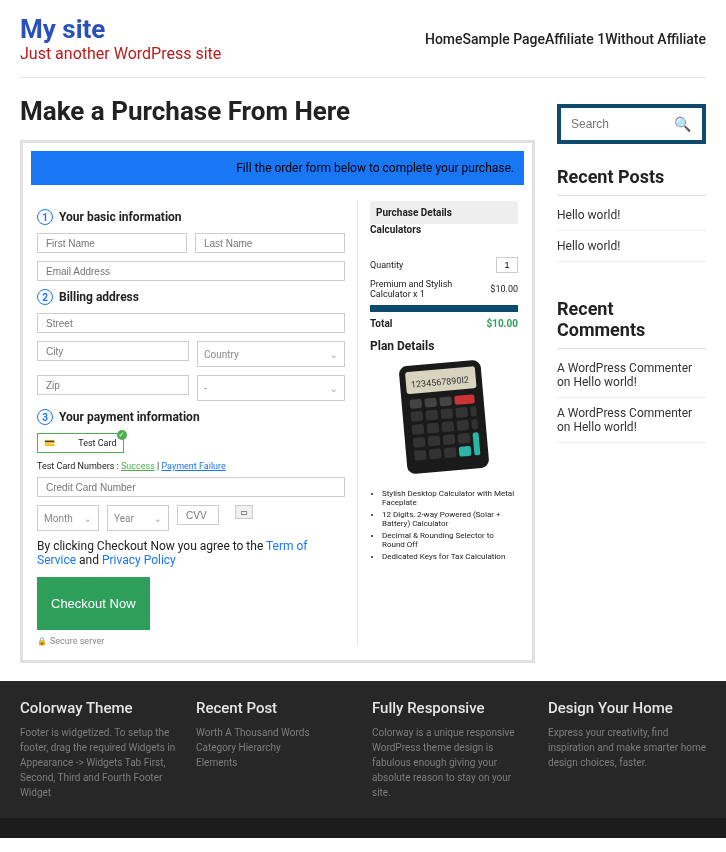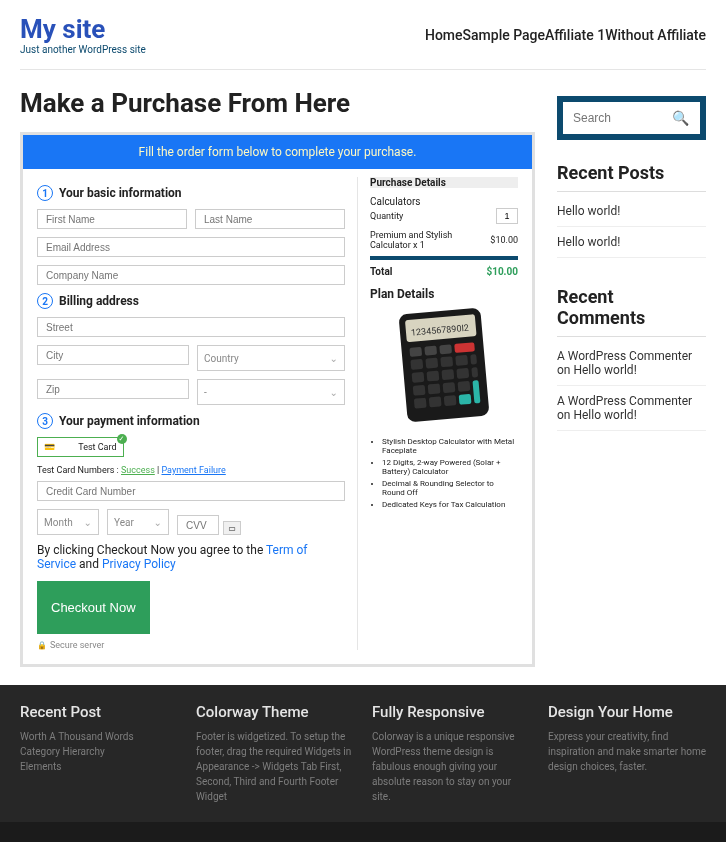--- a/index.html
+++ b/index.html
@@ -1,67 +1,67 @@
 <!DOCTYPE html>
 <html><head>
 <meta charset="utf-8">
 <style>
 *{box-sizing:border-box;margin:0;padding:0}
 body{font-family:-apple-system,"Segoe UI",Roboto,Arial,sans-serif;background:#fff;color:#222;font-size:13px}
 .wrap{max-width:726px;margin:0 auto}
 .header{display:flex;justify-content:space-between;align-items:center;padding:14px 20px}
 .site-title{color:#2951b9;font-weight:700;font-size:26px}
-.tagline{font-size:10px;color:#0c4a6e}
+.tagline{font-size:16px;color:#b91c1c}
 .nav{display:flex;}
 .nav a{color:#222;text-decoration:none;font-size:14px;font-weight:500}
 .rule{height:1px;background:#e5e5e5;margin:0 20px}
 .main{display:flex;gap:22px;padding:18px 20px}
 .left{flex:0 0 460px}
 .right{flex:1}
 .page-h{font-size:26px;font-weight:700;margin-bottom:14px}
 .order-box{border:3px solid #e0e0e0;background:#fff;padding:0}
-.order-banner{background:#1976f5;color:#fef9c3;text-align:center;padding:10px;font-size:12px;}
+.order-banner{background:#1976f5;color:#000000;text-align:right;padding:10px;font-size:12px;margin:8px}
 .order-cols{display:flex;padding:8px 14px 14px}
 .form-col{flex:1;padding-right:12px;border-right:1px solid #e5e5e5}
 .detail-col{flex:0 0 160px;padding-left:12px;font-size:10px}
 .step-h{display:flex;align-items:center;gap:6px;font-weight:700;font-size:12px;margin:8px 0}
 .step-num{width:16px;height:16px;border:1.5px solid #1976f5;border-radius:50%;color:#1976f5;font-size:10px;display:flex;align-items:center;justify-content:center;font-weight:700}
 .frow{display:flex;gap:8px;margin-bottom:8px}
 .fld{flex:1;border:1px solid #ccc;padding:6px 8px;font-size:10px;color:#888;background:#fff;height:20px}
 .sel{flex:1;border:1px solid #ccc;padding:4px 6px;font-size:10px;color:#888;background:#fff;height:26px;display:flex;align-items:center;justify-content:space-between}
 .sel::after{content:"⌄";color:#aaa;font-size:10px}
 .card-chip{display:inline-flex;align-items:center;gap:20px;border:1px solid #4caf50;padding:4px 6px;font-size:9px;margin-bottom:8px;position:relative}
 .card-chip::after{content:"✓";position:absolute;top:-4px;right:-4px;background:#4caf50;color:#fff;width:10px;height:10px;border-radius:50%;font-size:7px;display:flex;align-items:center;justify-content:center}
 .test-line{font-size:9px;margin-bottom:6px}
 .test-line .s{color:#4caf50}.test-line .f{color:#1976f5}
 .cvv-row{display:flex;gap:8px;margin-bottom:8px}
 .cvv-row .sel,.cvv-row .fld{width:62px;flex:0 0 62px}
-.cvv-wrap{display:flex;align-items:flex-end;gap:4px}
+.cvv-wrap{display:flex;align-items:flex-start;gap:16px}
 .cc-ico{width:18px;height:14px;background:#f0f0f0;border:1px solid #ccc;display:flex;align-items:center;justify-content:center;font-size:8px}
 .tos{font-size:12px;margin-bottom:10px}
 .tos a{color:#1976f5;text-decoration:none}
 .checkout-btn{background:#2e9e5b;color:#fff;border:none;padding:19px 14px;font-size:13px;font-weight:500;cursor:pointer}
 .secure{font-size:9px;color:#888;margin-top:6px}
 .secure-line{font-size:8px;margin-top:4px}
-.pd-head{background:#eee;font-weight:700;font-size:10px;margin-bottom:8px}
-.pd-sub{font-weight:400;font-size:10px;margin-bottom:1px}
+.pd-head{background:#eee;padding:6px;font-weight:700;font-size:10px;margin-bottom:0}
+.pd-sub{font-weight:700;font-size:10px;margin-bottom:22px}
 .pd-row{display:flex;justify-content:space-between;align-items:center;font-size:9px;margin-bottom:6px}
 .qty-box{border:1px solid #ccc;padding:2px 6px;font-size:9px;width:22px;text-align:center}
-.pd-total{display:flex;justify-content:space-between;font-weight:700;font-size:10px;border-top:4px solid #0c4a6e;padding-top:6px;margin-top:6px}
+.pd-total{display:flex;justify-content:space-between;font-weight:700;font-size:10px;border-top:7px solid #0c4a6e;padding-top:6px;margin-top:6px}
 .pd-total .amt{color:#2e9e5b}
 .plan-h{font-weight:700;font-size:12px;margin:10px 0 4px}
 .calc-img{text-align:center;margin:4px 0 10px}
 .calc-svg{width:110px;height:120px}
 .bullets{font-size:8px;padding-left:12px}
 .bullets li{margin-bottom:3px}
-.sidebar-search{border:6px solid #0c4a6e;padding:8px 10px;display:flex;justify-content:space-between;align-items:center;margin-top:8px;margin-bottom:22px}
+.sidebar-search{border:4px solid #0c4a6e;padding:8px 10px;display:flex;justify-content:space-between;align-items:center;margin-top:8px;margin-bottom:22px}
 .sidebar-search input{border:none;font-size:12px;color:#888;outline:none;width:100%}
 .mag{font-size:14px}
 .widget-h{font-size:18px;font-weight:700;margin-bottom:8px}
-.widget{margin-bottom:28px}
+.widget{margin-bottom:36px}
 .post-link{display:block;padding:8px 0;border-bottom:1px solid #eee;font-size:12px;color:#333;text-decoration:none}
 .widget hr{border:none;border-top:1px solid #ddd;margin-bottom:4px}
 .footer{background:#272727;color:#aaa;padding:18px 20px}
 .fcols{display:flex;gap:18px}
 .fcol{flex:1}
 .fcol h4{color:#e5e5e5;font-size:15px;font-weight:500;margin-bottom:8px}
 .fcol p,.fcol a{font-size:10px;color:#7d7d7d;line-height:1.5;text-decoration:none;display:block}
 .fbar{background:#1b1b1b;color:#999;padding:10px 20px;display:flex;justify-content:space-between;font-size:10px}
 .lock-ico::before{content:"🔒";font-size:8px;margin-right:3px}
 .card-ico::before{content:"💳";font-size:9px;margin-right:3px}
@@ -96,23 +96,20 @@
           <div class="step-h">
             <span class="step-num">1</span>
             <span>Your basic information</span>
           </div>
           <div class="frow">
             <input class="fld" placeholder="First Name" style="">
             <input class="fld" placeholder="Last Name" style="">
           </div>
           <div class="frow">
                 <input class="fld" placeholder="Email Address" style="">
-              </div>
-          <div class="frow">
-                <input class="fld" placeholder="Company Name" style="">
               </div>
 
           <div class="step-h">
             <span class="step-num">2</span>
             <span>Billing address</span>
           </div>
           <div class="frow">
                 <input class="fld" placeholder="Street" style="">
               </div>
           <div class="frow">
@@ -229,30 +226,30 @@
       <hr>
       <a href="#" class="post-link">A WordPress Commenter on Hello world!</a>
       <a href="#" class="post-link">A WordPress Commenter on Hello world!</a>
     </div>
   </div>
 </div>
 
 <div class="footer">
   <div class="fcols">
     <div class="fcol">
+      <h4>Colorway Theme</h4>
+      <p>Footer is widgetized. To setup the footer, drag the required Widgets in Appearance -&gt; Widgets Tab First, Second, Third and Fourth Footer Widget</p>
+    </div>
+    <div class="fcol">
       <h4>Recent Post</h4>
       <a href="#">Worth A Thousand Words</a>
       <a href="#">Category Hierarchy</a>
       <a href="#">Elements</a>
     </div>
     <div class="fcol">
-      <h4>Colorway Theme</h4>
-      <p>Footer is widgetized. To setup the footer, drag the required Widgets in Appearance -&gt; Widgets Tab First, Second, Third and Fourth Footer Widget</p>
-    </div>
-    <div class="fcol">
       <h4>Fully Responsive</h4>
       <p>Colorway is a unique responsive WordPress theme design is fabulous enough giving your absolute reason to stay on your site.</p>
     </div>
     <div class="fcol">
       <h4>Design Your Home</h4>
       <p>Express your creativity, find inspiration and make smarter home design choices, faster.</p>
     </div>
   </div>
 </div>
 <div class="fbar">

